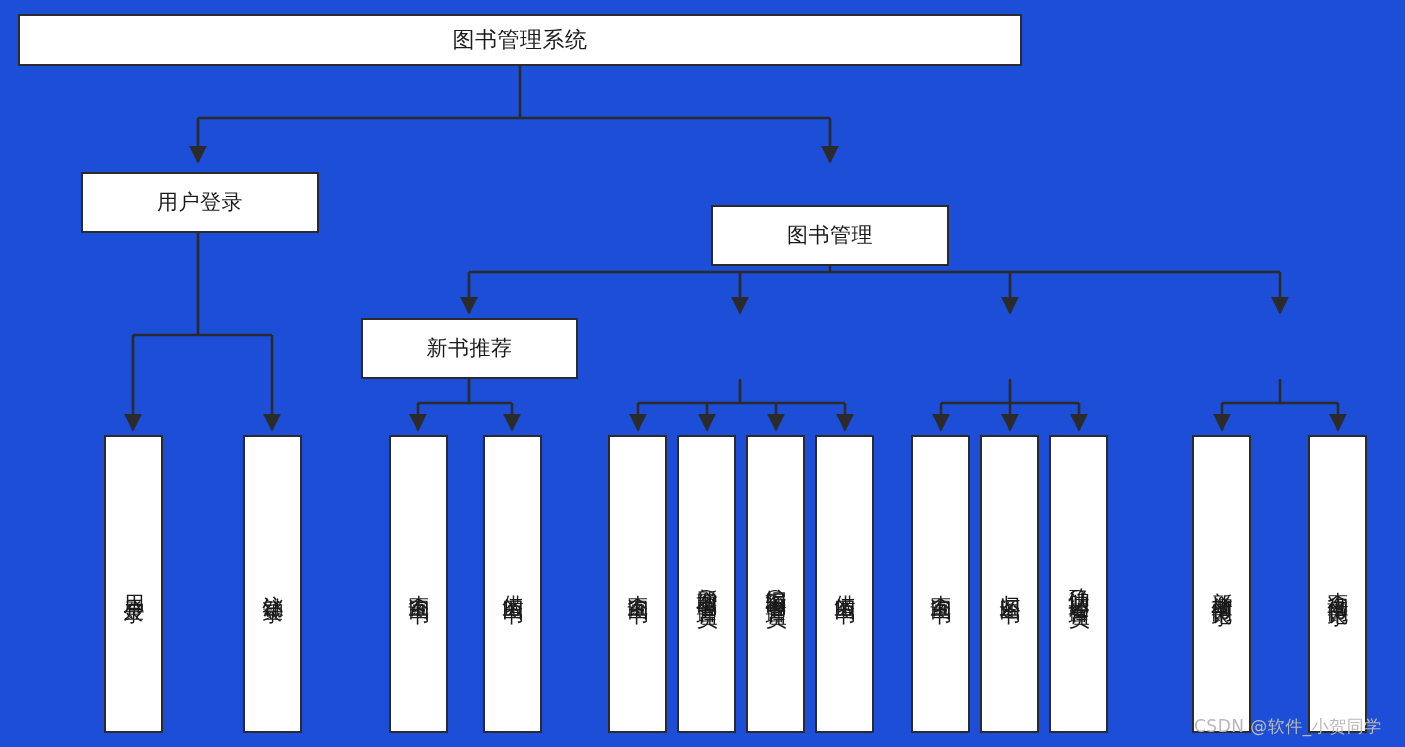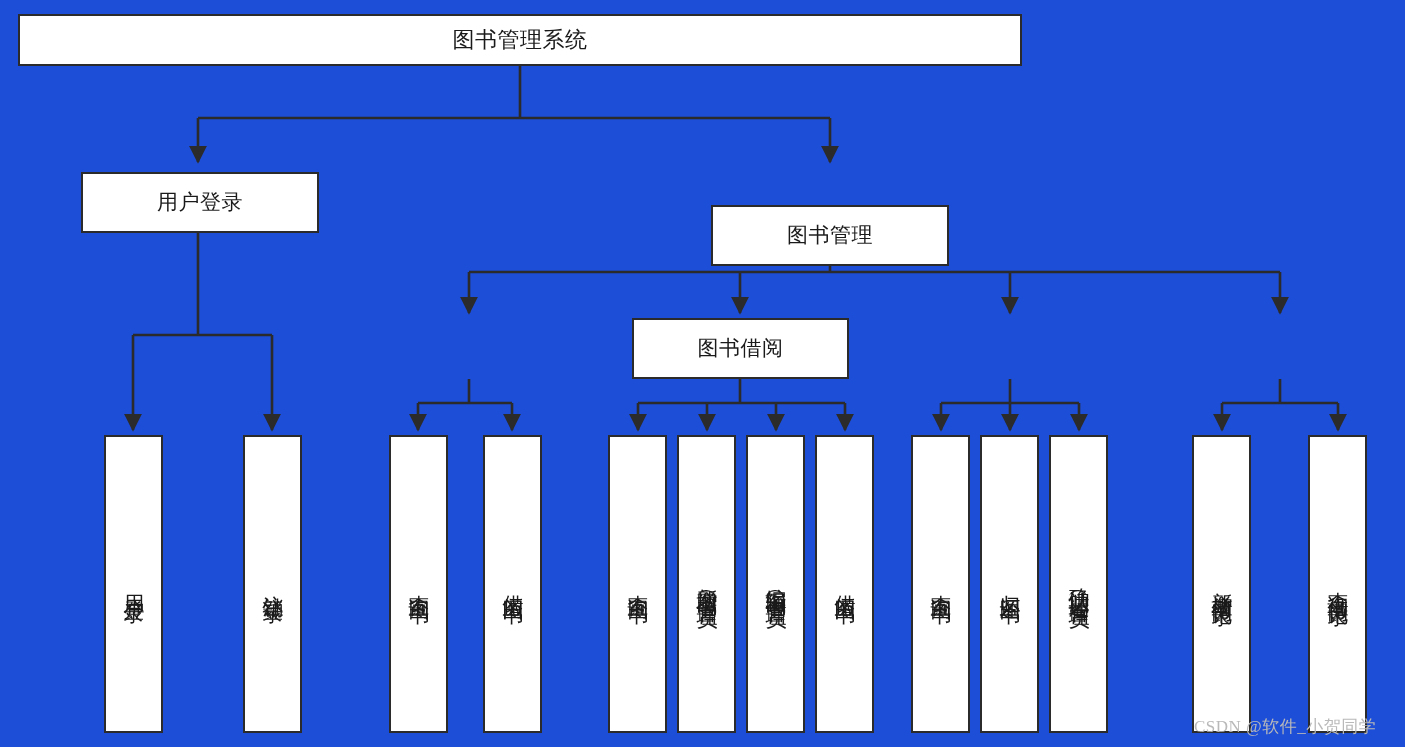--- a/index.html
+++ b/index.html
@@ -54,21 +54,20 @@
   .root-label {
     font-size: 22px;
   }
   .watermark {
     position: absolute;
     font-size: 17px;
     color: #b9b9b9;
     white-space: nowrap;
     letter-spacing: 0.5px;
     pointer-events: none;
-    font-family: Liberation Serif, serif;
   }
 </style>
 </head>
 <body>
 
 <div id="diagram-root">
 
   <svg class="diagram-canvas" viewBox="0 0 1405 747" xmlns="http://www.w3.org/2000/svg">
     <defs>
       <marker id="arrow" viewBox="0 0 10 10" refX="9" refY="5" markerWidth="7" markerHeight="7" orient="auto-start-reverse">
@@ -136,24 +135,24 @@
   </div>
 
   <div class="node-box" style="left:81px; top:172px; width:238px; height:61px;">
     <span class="node-label-h">用户登录</span>
   </div>
 
   <div class="node-box" style="left:711px; top:172px; width:238px; height:61px;margin-top:33px;">
     <span class="node-label-h">图书管理</span>
   </div>
 
-
-  <div class="node-box" style="left:632px; top:318px; width:217px; height:61px;">
-    <span class="node-label-h">图书借阅</span>
-  </div>
+  <div class="node-box" style="left:361px; top:318px; width:217px; height:61px;">
+    <span class="node-label-h">新书推荐</span>
+  </div>
+
 
 
 
   <div class="node-box" style="left:104px; top:435px; width:59px; height:298px;">
     <span class="node-label-v">用户登录</span>
   </div>
   <div class="node-box" style="left:243px; top:435px; width:59px; height:298px;">
     <span class="node-label-v">注销登录</span>
   </div>
 

